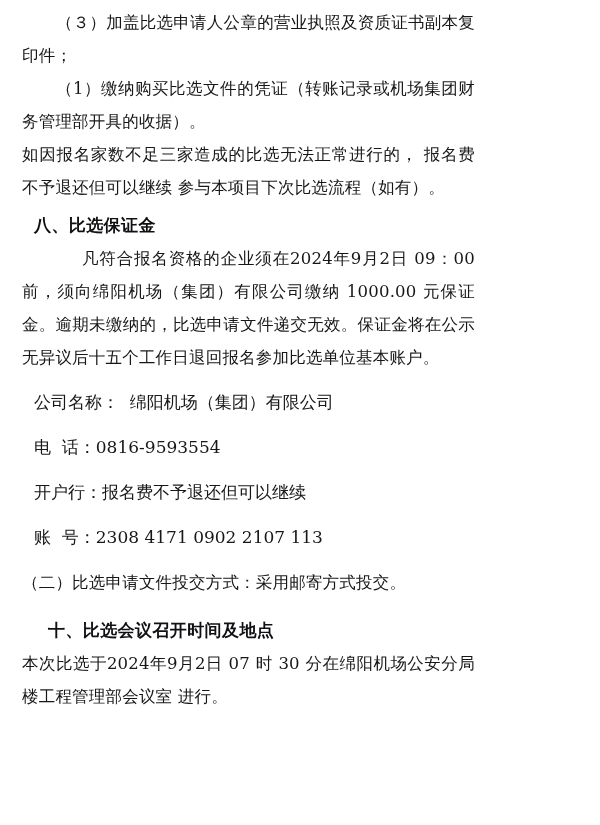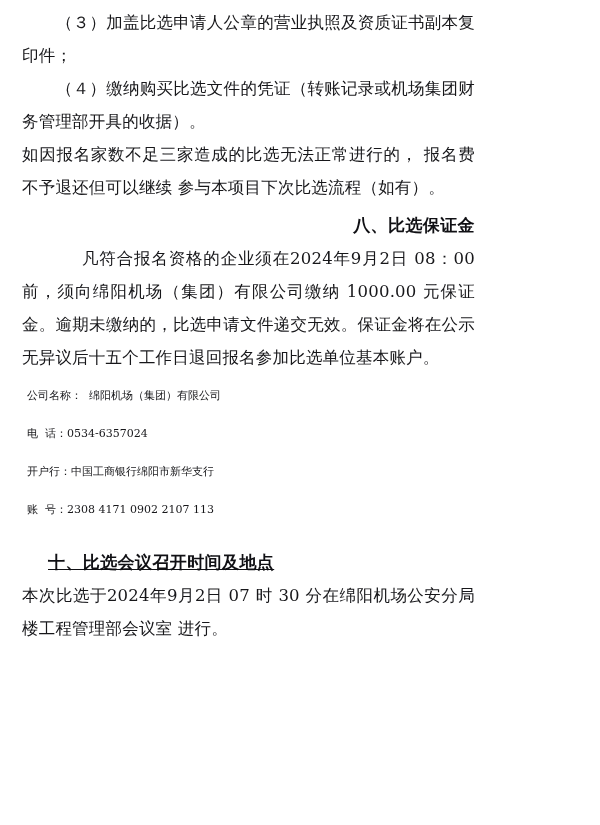--- a/index.html
+++ b/index.html
@@ -33,58 +33,57 @@
   .heading {
     font-size: 17px;
     font-weight: bold;
     line-height: 34px;
     margin: 4px 0 0 0;
     letter-spacing: 0.4px;
     color: #101014;
   }
   .heading.indent1 {
     padding-left: 12px;
-    text-align: right;
   }
   .heading.indent2 {
     padding-left: 26px;
-    text-decoration: underline;
   }
   .indent-2ch {
     text-indent: 34px;
   }
   .indent-4ch {
     text-indent: 60px;
   }
   .kv {
-    font-size: 11px;
+    font-size: 17px;
     line-height: 33px;
-    margin: 5px;
+    margin: 12px;
     white-space: pre;
     color: #17171a;
   }
   .spacer-md { height: 10px; }
 </style>
 </head>
 <body>
 
 <div class="page">
 
   <p class="para indent-2ch">（３）加盖比选申请人公章的营业执照及资质证书副本复印件；</p>
-  <p class="para indent-2ch">（４）缴纳购买比选文件的凭证（转账记录或机场集团财务管理部开具的收据）。</p>
+  <p class="para indent-2ch">（1）缴纳购买比选文件的凭证（转账记录或机场集团财务管理部开具的收据）。</p>
 
   <p class="para">如因报名家数不足三家造成的比选无法正常进行的， 报名费不予退还但可以继续 参与本项目下次比选流程（如有）。</p>
 
   <h2 class="heading indent1">八、比选保证金</h2>
-  <p class="para indent-4ch">凡符合报名资格的企业须在2024年9月2日 08：00 前，须向绵阳机场（集团）有限公司缴纳 1000.00 元保证金。逾期未缴纳的，比选申请文件递交无效。保证金将在公示 无异议后十五个工作日退回报名参加比选单位基本账户。</p>
+  <p class="para indent-4ch">凡符合报名资格的企业须在2024年9月2日 09：00 前，须向绵阳机场（集团）有限公司缴纳 1000.00 元保证金。逾期未缴纳的，比选申请文件递交无效。保证金将在公示 无异议后十五个工作日退回报名参加比选单位基本账户。</p>
 
   <p class="kv">公司名称：  绵阳机场（集团）有限公司</p>
-  <p class="kv">电  话：0534-6357024</p>
-  <p class="kv">开户行：中国工商银行绵阳市新华支行</p>
+  <p class="kv">电  话：0816-9593554</p>
+  <p class="kv">开户行：报名费不予退还但可以继续</p>
   <p class="kv">账  号：2308 4171 0902 2107 113</p>
 
+  <p class="para">（二）比选申请文件投交方式：采用邮寄方式投交。</p>
 
   <div class="spacer-md"></div>
 
   <h2 class="heading indent2">十、比选会议召开时间及地点</h2>
   <p class="para">本次比选于2024年9月2日 07 时 30 分在绵阳机场公安分局楼工程管理部会议室 进行。</p>
 
 </div>
 
 </body></html>

